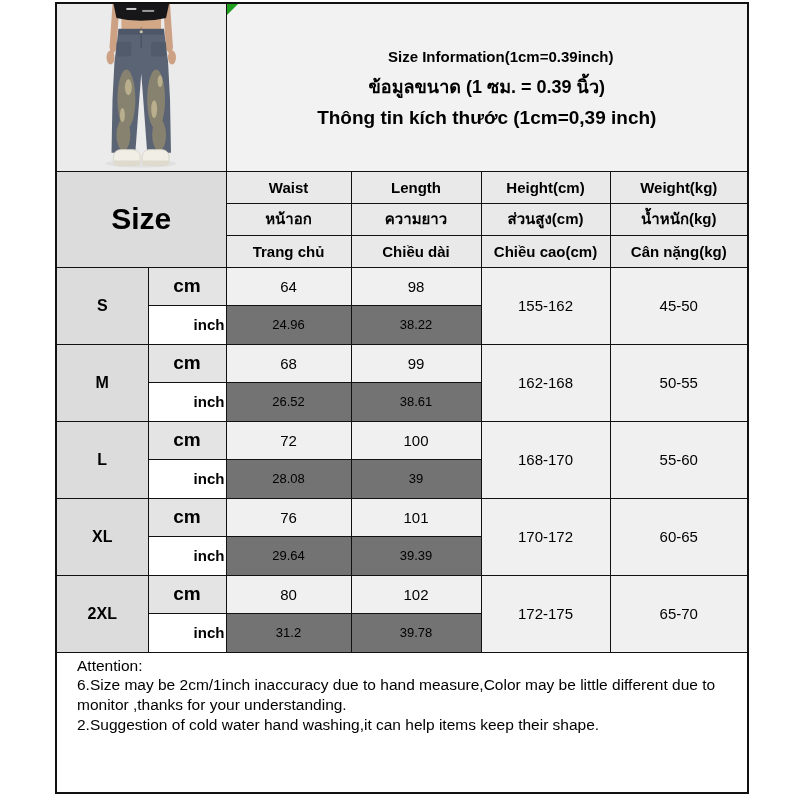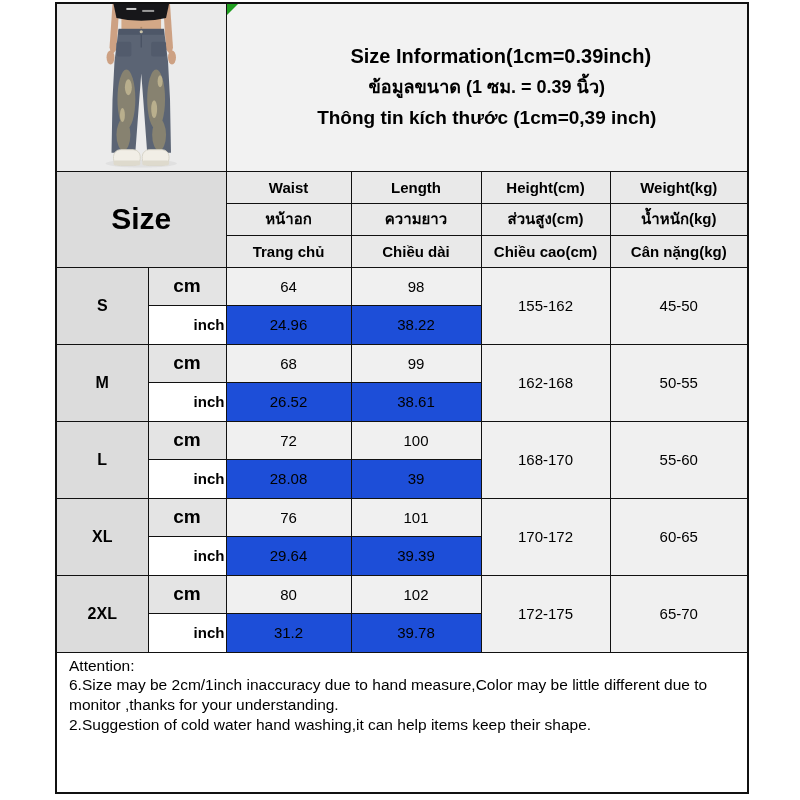--- a/index.html
+++ b/index.html
@@ -13,43 +13,43 @@
     border:2px solid #111;
   }
   td { border:1px solid #111; text-align:center; vertical-align:middle; overflow:hidden; }
 
   
   td.photo-cell { background:#ebebeb; padding:0; }
   td.photo-cell svg { display:block; width:100%; height:100%; }
 
   
   td.title-cell { background:#f2f2f2; position:relative; }
-  .title-line-en { font-size:20px; font-weight:bold; line-height:31px;margin-left:28px; }
+  .title-line-en { font-size:15px; font-weight:bold; line-height:31px;margin-left:28px; }
   .title-line-th { font-size:18px; font-weight:bold; line-height:30px; }
   .title-line-vi { font-size:19px; font-weight:bold; line-height:31px; }
   .corner-marker {
     position:absolute; left:0; top:0; width:0; height:0;
     border-top:11px solid #1f9d1f; border-right:11px solid transparent;
   }
 
   
   td.size-big { background:#dcdcdc; font-size:30px; font-weight:bold;text-align:center; }
   td.col-head { background:#e9e9e9; font-weight:bold; font-size:15px; }
 
   
   td.size-letter { background:#dcdcdc; font-weight:bold; font-size:16px; }
   td.unit-cm   { background:#e4e4e4; font-weight:bold; font-size:19px;margin-top:34px; }
   td.unit-inch { background:#ffffff; font-weight:bold; font-size:15px;padding-left:44px; }
   td.val-cm    { background:#f0f0f0; font-size:15px; }
-  td.val-inch  { background:#1d4ed8; font-size:15px; }
+  td.val-inch  { background:#737373; font-size:13px; }
   td.val-merge { background:#f0f0f0; font-size:15px; }
 
   
   td.attention-cell { background:#fff; text-align:left; vertical-align:top;
-                      padding:3px 6px 0 12px; font-size:15.5px; line-height:1.28; }
+                      padding:3px 6px 0 20px; font-size:15.5px; line-height:1.28; }
 </style>
 </head>
 <body>
 
 <div class="sheet">
   <table class="size-table">
     <colgroup>
       <col style="width:92px">
         <col style="width:78px">
         <col style="width:125px">

